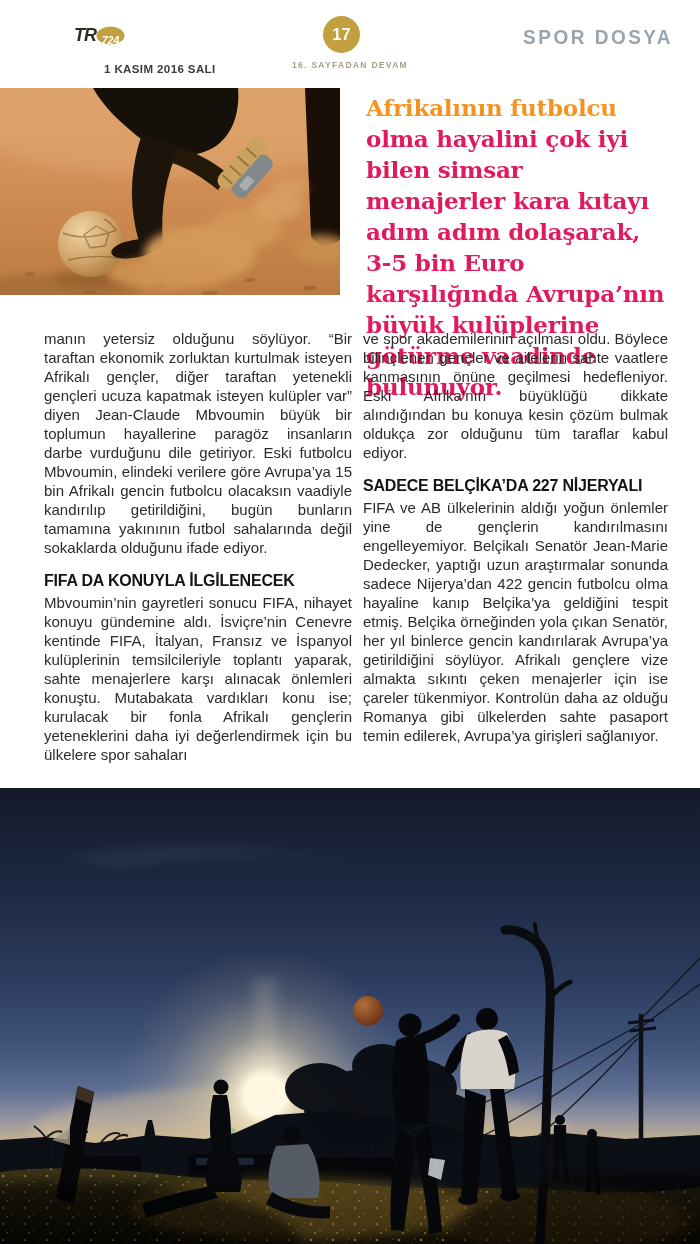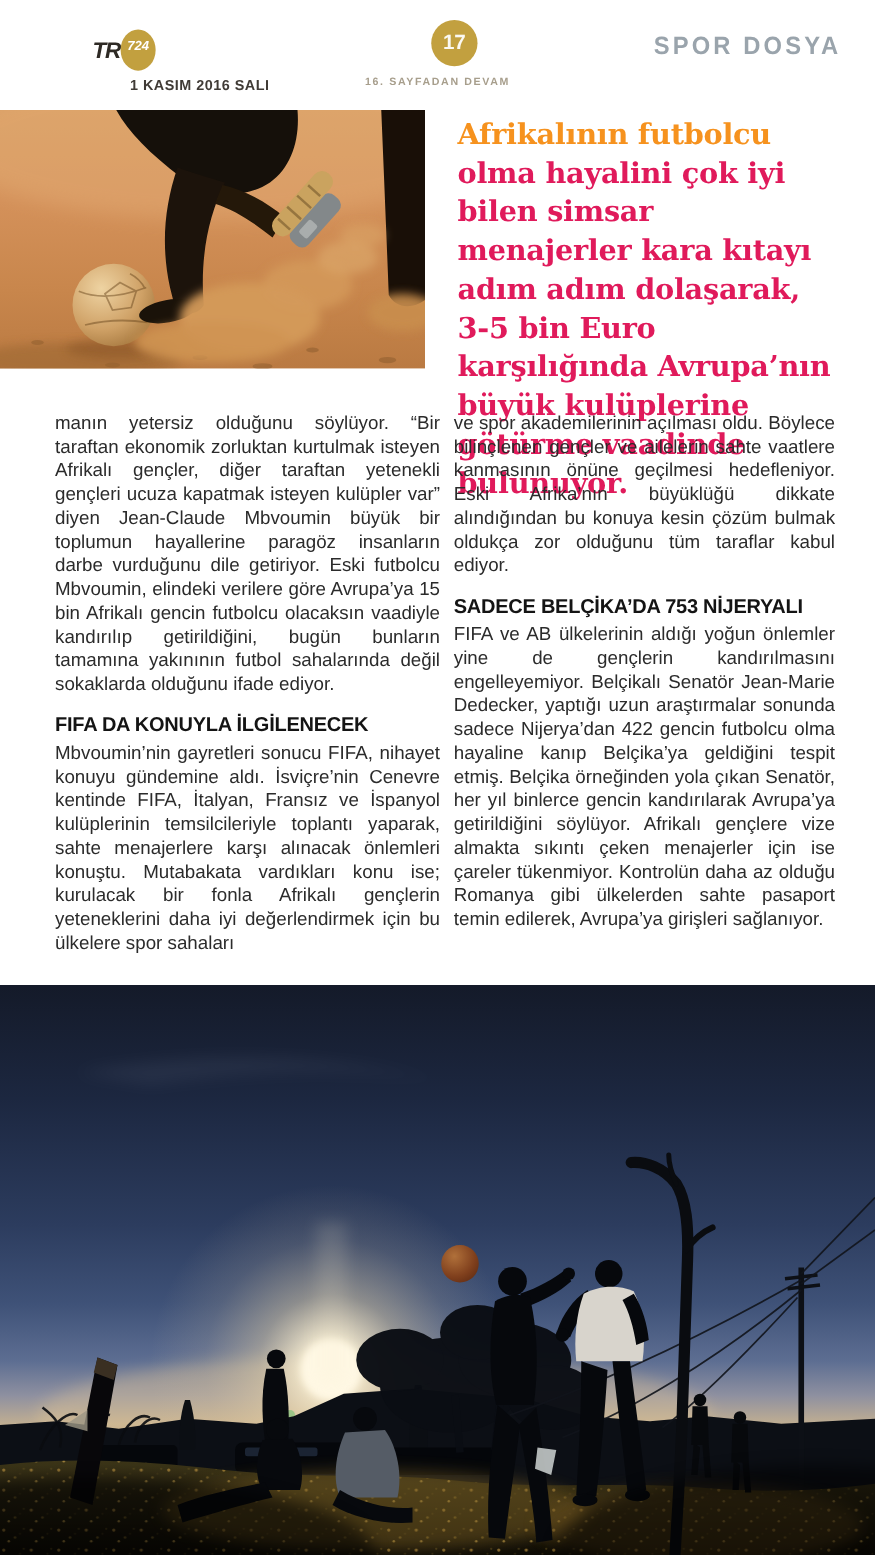--- a/index.html
+++ b/index.html
@@ -2,26 +2,26 @@
 <html lang="tr"><head>
 <meta charset="utf-8">
 <style>
   html,body{margin:0;padding:0;background:#e9e9e9;}
   .page{position:relative;width:700px;height:1244px;background:#ffffff;margin:0 auto;
         font-family:"Liberation Sans",sans-serif;overflow:hidden;}
 
   
   .logo{position:absolute;left:46px;top:25px;display:flex;align-items:center;margin-left:28px;}
   .logo-tr{font-style:italic;font-weight:900;font-size:18px;color:#2e2a25;letter-spacing:-1px;}
-  .logo-circle{width:25px;height:30px;border-radius:50%;background:#c2a03f;color:#fff;
+  .logo-circle{width:25px;height:15px;border-radius:50%;background:#c2a03f;color:#fff;
                font-style:italic;font-weight:800;font-size:10.5px;line-height:25px;text-align:center;
                margin-left:2px;box-shadow:0 0 0 1.5px #c2a03f;}
   .masthead-date{position:absolute;left:104px;top:31px;font-weight:700;font-size:11.5px;
                  color:#403b36;letter-spacing:0.4px;white-space:nowrap;margin-top:32px;}
-  .page-circle{position:absolute;left:345px;top:16px;width:37px;height:37px;border-radius:50%;
+  .page-circle{position:absolute;left:323px;top:16px;width:37px;height:37px;border-radius:50%;
                background:#c2a03f;color:#fbf9f2;font-weight:700;font-size:16.5px;line-height:37px;
                text-align:center;}
   .continued{position:absolute;left:0;right:0;top:60px;text-align:center;font-weight:700;
              font-size:8.5px;color:#a79e8c;letter-spacing:1.3px;}
   .section-title{position:absolute;right:27px;top:26px;font-weight:700;font-size:19px;
                  color:#9aa4ac;letter-spacing:2.5px;transform:scaleY(1.05);transform-origin:top right;}
 
   
   .photo-top{position:absolute;left:0;top:88px;width:340px;height:207px;overflow:hidden;}
   .pull-quote{position:absolute;left:366px;top:92px;width:302px;
@@ -132,21 +132,21 @@
     <span>olma hayalini çok iyi bilen simsar menajerler kara kıtayı adım adım dolaşarak, 3-5 bin Euro karşılığında Avrupa’nın büyük kulüplerine götürme vaadinde bulunuyor.</span>
   </div>
 
   <div class="col col-left">
     <p class="body">manın yetersiz olduğunu söylüyor. “Bir taraftan ekonomik zorluktan kurtulmak isteyen Afrikalı gençler, diğer taraftan yetenekli gençleri ucuza kapatmak isteyen kulüpler var” diyen Jean-Claude Mbvoumin büyük bir toplumun hayallerine paragöz insanların darbe vurduğunu dile getiriyor. Eski futbolcu Mbvoumin, elindeki verilere göre Avrupa’ya 15 bin Afrikalı gencin futbolcu olacaksın vaadiyle kandırılıp getirildiğini, bugün bunların tamamına yakınının futbol sahalarında değil sokaklarda olduğunu ifade ediyor.</p>
     <h3 class="subhead">FIFA DA KONUYLA İLGİLENECEK</h3>
     <p class="body">Mbvoumin’nin gayretleri sonucu FIFA, nihayet konuyu gündemine aldı. İsviçre’nin Cenevre kentinde FIFA, İtalyan, Fransız ve İspanyol kulüplerinin temsilcileriyle toplantı yaparak, sahte menajerlere karşı alınacak önlemleri konuştu. Mutabakata vardıkları konu ise; kurulacak bir fonla Afrikalı gençlerin yeteneklerini daha iyi değerlendirmek için bu ülkelere spor sahaları</p>
   </div>
   <div class="col col-right">
     <p class="body">ve spor akademilerinin açılması oldu. Böylece bilinçlenen gençler ve ailelerin sahte vaatlere kanmasının önüne geçilmesi hedefleniyor. Eski Afrika’nın büyüklüğü dikkate alındığından bu konuya kesin çözüm bulmak oldukça zor olduğunu tüm taraflar kabul ediyor.</p>
-    <h3 class="subhead">SADECE BELÇİKA’DA 753 NİJERYALI</h3>
+    <h3 class="subhead">SADECE BELÇİKA’DA 227 NİJERYALI</h3>
     <p class="body">FIFA ve AB ülkelerinin aldığı yoğun önlemler yine de gençlerin kandırılmasını engelleyemiyor. Belçikalı Senatör Jean-Marie Dedecker, yaptığı uzun araştırmalar sonunda sadece Nijerya’dan 422 gencin futbolcu olma hayaline kanıp Belçika’ya geldiğini tespit etmiş. Belçika örneğinden yola çıkan Senatör, her yıl binlerce gencin kandırılarak Avrupa’ya getirildiğini söylüyor. Afrikalı gençlere vize almakta sıkıntı çeken menajerler için ise çareler tükenmiyor. Kontrolün daha az olduğu Romanya gibi ülkelerden sahte pasaport temin edilerek, Avrupa’ya girişleri sağlanıyor.</p>
   </div>
 
   <div class="photo-bottom">
     <svg width="700" height="456" viewBox="0 0 700 456">
       <defs>
         <linearGradient id="gSky" x1="0" y1="0" x2="0" y2="1">
           <stop offset="0" stop-color="#141a29"></stop>
             <stop offset="0.2" stop-color="#1c2740"></stop>
           <stop offset="0.42" stop-color="#2c3c5e"></stop>

